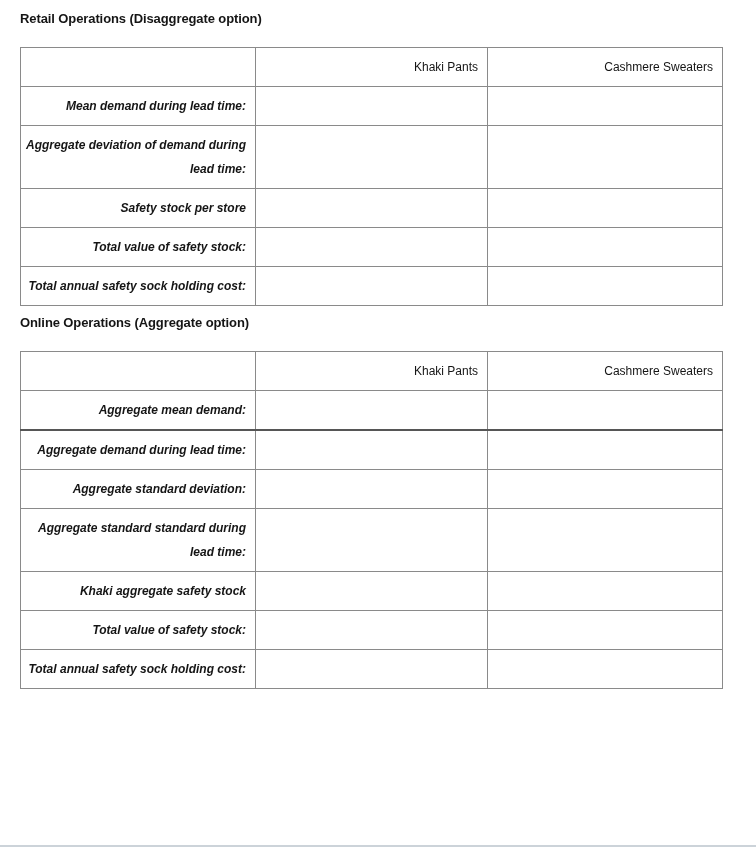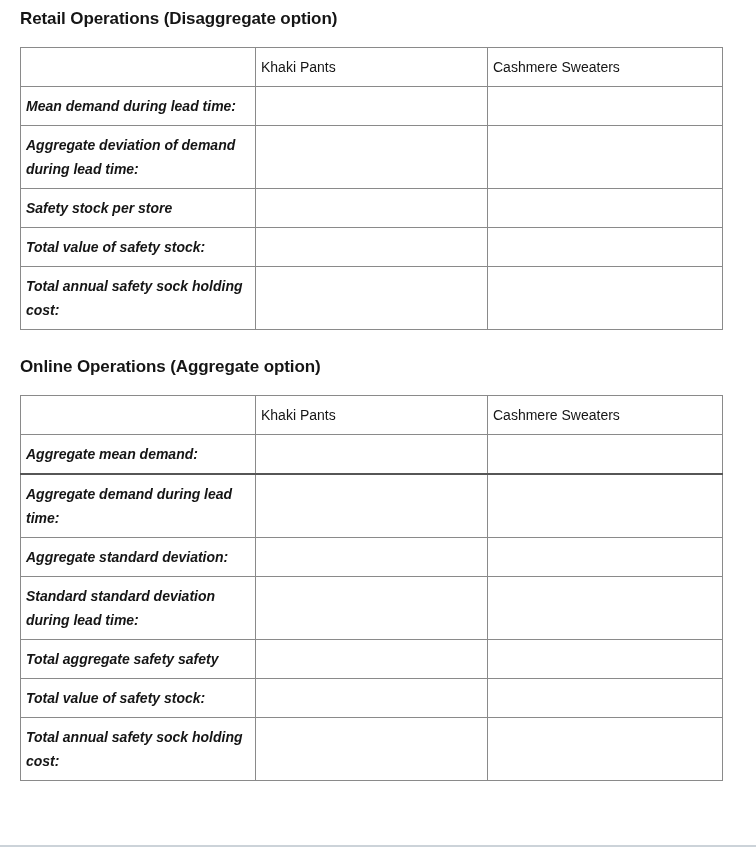--- a/index.html
+++ b/index.html
@@ -17,44 +17,44 @@
     background: var(--page-bg);
     font-family: "Liberation Sans", sans-serif;
     color: var(--text-color);
     position: relative;
     overflow: hidden;
   }
   .page {
     padding: 6px 20px 0 20px;
   }
   .section-title {
-    font-size: 17px;
+    font-size: 13px;
     font-weight: 700;
     line-height: 26px;
     margin: 0 0 15px 0;
     letter-spacing: -0.1px;
   }
   section + section .section-title {
-    margin-top: 24px;
+    margin-top: 4px;
   }
   table.ops-table {
     border-collapse: collapse;
     table-layout: fixed;
     width: 702px;
     background: #ffffff;
   }
   col.c1 { width: 235px; }
   col.c2 { width: 232px; }
   col.c3 { width: 235px; }
   .ops-table th,
   .ops-table td {
     border: 1px solid var(--border-color);
     vertical-align: top;
-    text-align: left;
-    font-size: 14px;
+    text-align: right;
+    font-size: 12px;
     line-height: 24px;
     padding: 7px 9px 7px 5px;
     overflow: hidden;
   }
   .ops-table th {
     font-weight: 400;
   }
   .ops-table td.label-cell {
     font-weight: 700;
     font-style: italic;
@@ -150,26 +150,26 @@
             <td class="label-cell" data-name="row-label-cell">Aggregate demand during lead time:</td>
             <td class="value-cell" data-name="value-cell-khaki_pants"></td>
             <td class="value-cell" data-name="value-cell-cashmere_sweaters"></td>
           </tr>
           <tr data-name="table-row">
             <td class="label-cell" data-name="row-label-cell">Aggregate standard deviation:</td>
             <td class="value-cell" data-name="value-cell-khaki_pants"></td>
             <td class="value-cell" data-name="value-cell-cashmere_sweaters"></td>
           </tr>
           <tr data-name="table-row">
-            <td class="label-cell" data-name="row-label-cell">Standard standard deviation during lead time:</td>
+            <td class="label-cell" data-name="row-label-cell">Aggregate standard standard during lead time:</td>
             <td class="value-cell" data-name="value-cell-khaki_pants"></td>
             <td class="value-cell" data-name="value-cell-cashmere_sweaters"></td>
           </tr>
           <tr data-name="table-row">
-            <td class="label-cell" data-name="row-label-cell">Total aggregate safety safety</td>
+            <td class="label-cell" data-name="row-label-cell">Khaki aggregate safety stock</td>
             <td class="value-cell" data-name="value-cell-khaki_pants"></td>
             <td class="value-cell" data-name="value-cell-cashmere_sweaters"></td>
           </tr>
           <tr data-name="table-row">
             <td class="label-cell" data-name="row-label-cell">Total value of safety stock:</td>
             <td class="value-cell" data-name="value-cell-khaki_pants"></td>
             <td class="value-cell" data-name="value-cell-cashmere_sweaters"></td>
           </tr>
           <tr data-name="table-row">
             <td class="label-cell" data-name="row-label-cell">Total annual safety sock holding cost:</td>

